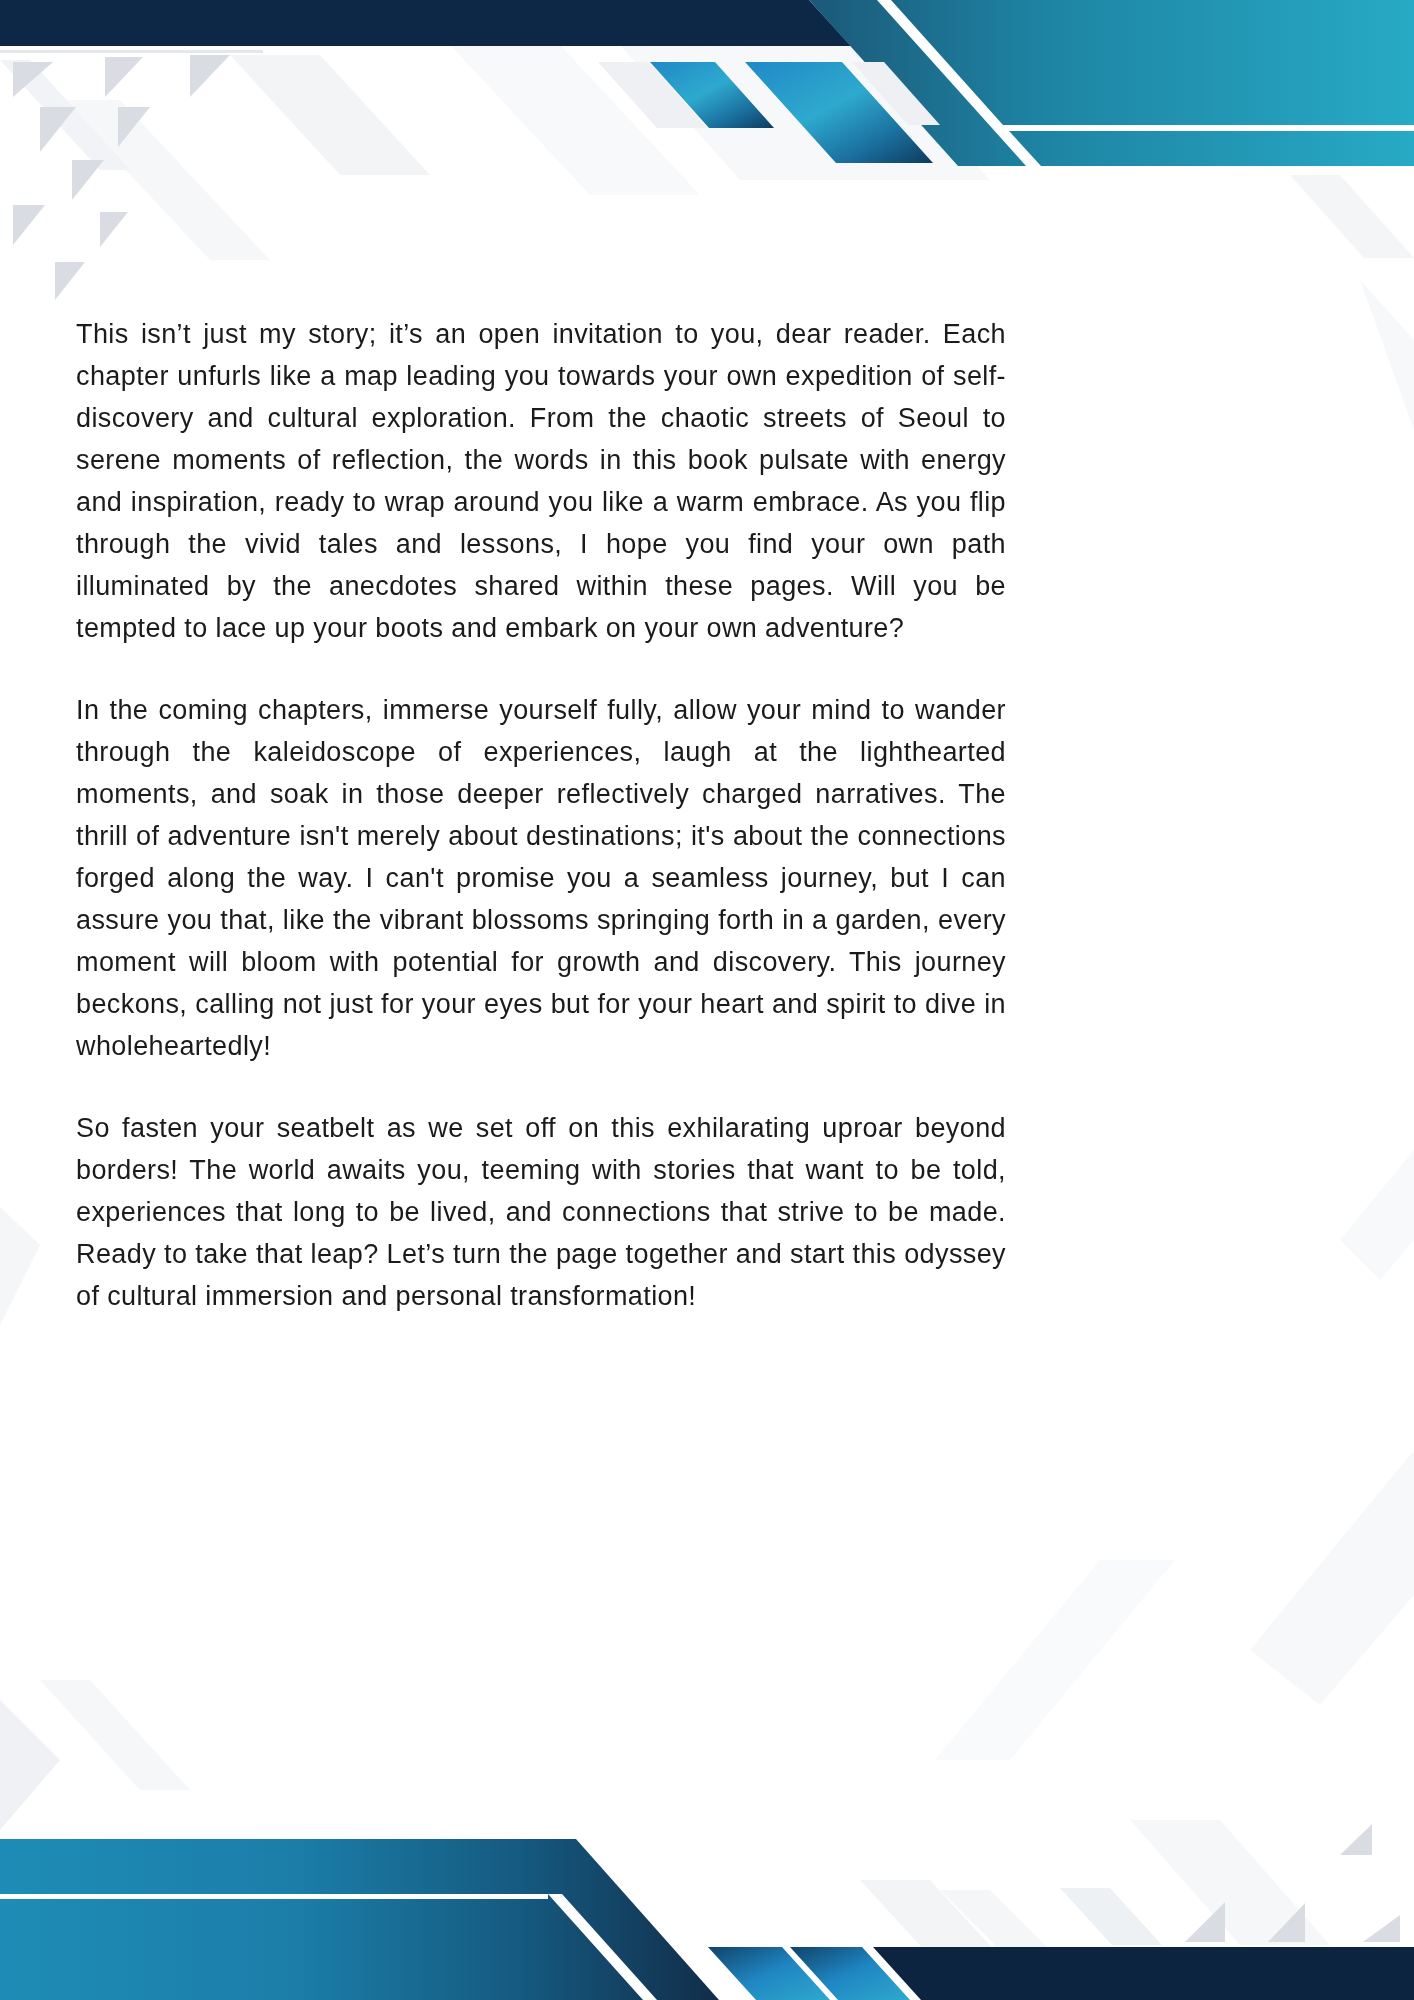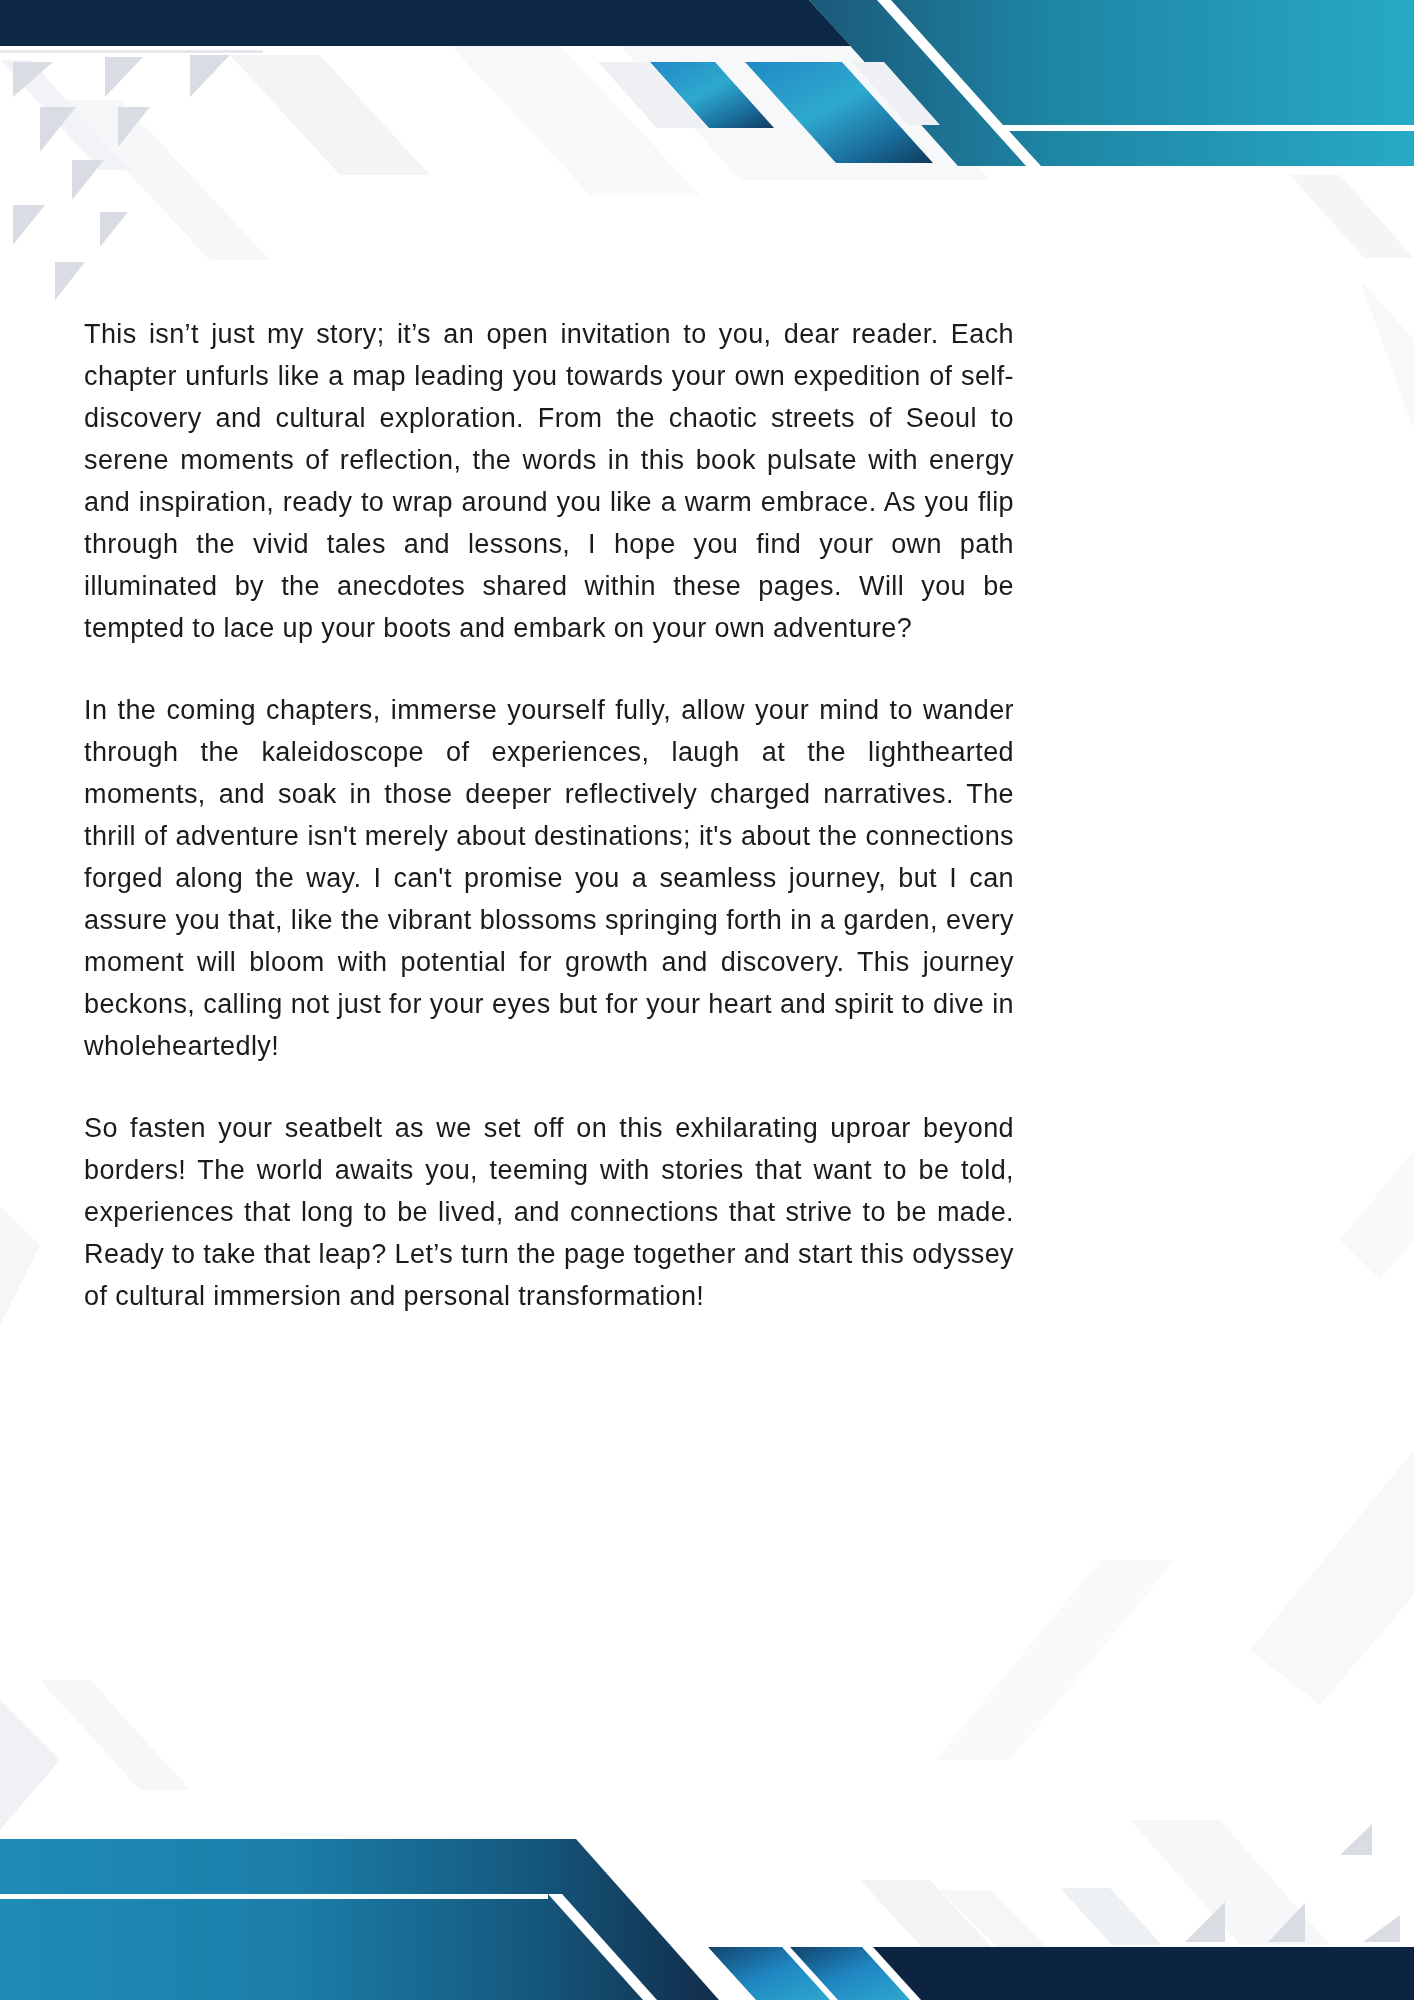--- a/index.html
+++ b/index.html
@@ -10,21 +10,21 @@
     overflow:hidden;
     font-family:"Liberation Sans", sans-serif;
   }
   .deco-svg {
     position:absolute; left:0; top:0;
     width:1414px; height:2000px;
     display:block;
   }
   .text-block {
     position:absolute;
-    left:84px; top:313px;
+    left:76px; top:313px;
     width:930px;
     z-index:2;
   }
   .text-block p {
     margin:0 0 40px 0;
     font-size:27px;
     line-height:42px;
     letter-spacing:0.4px;
     text-align:justify;
     color:#1b1b1d;

